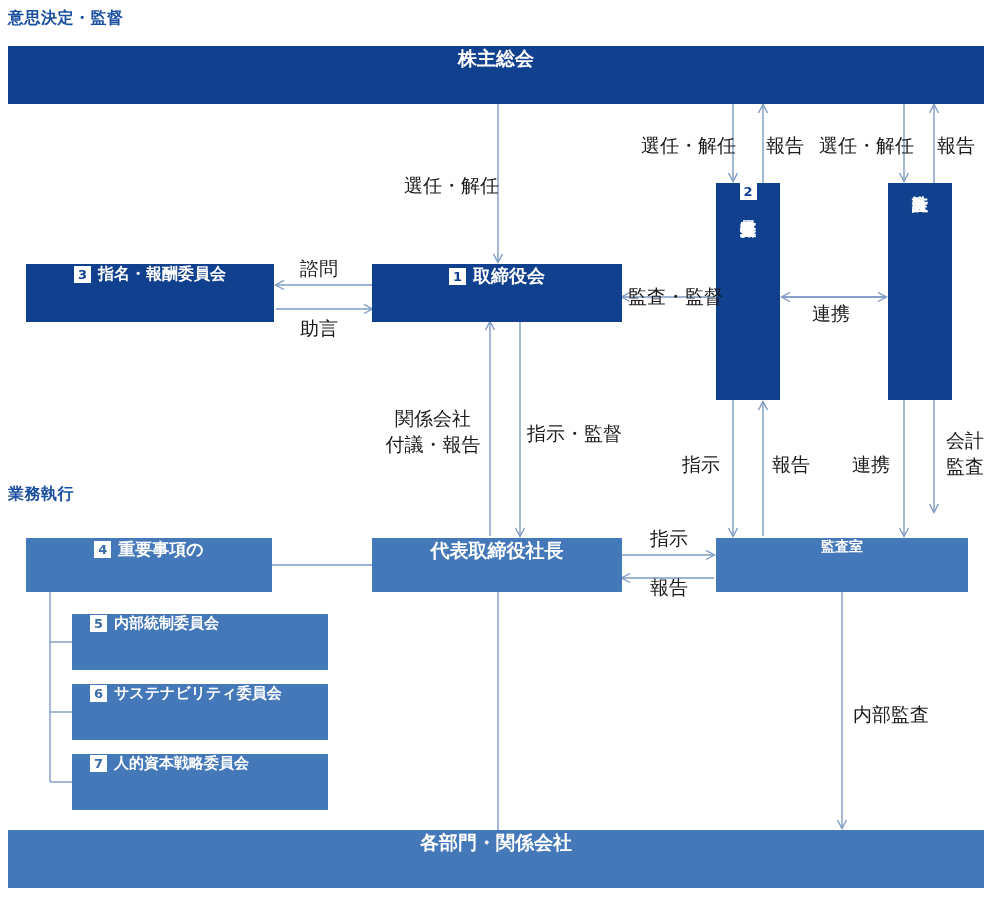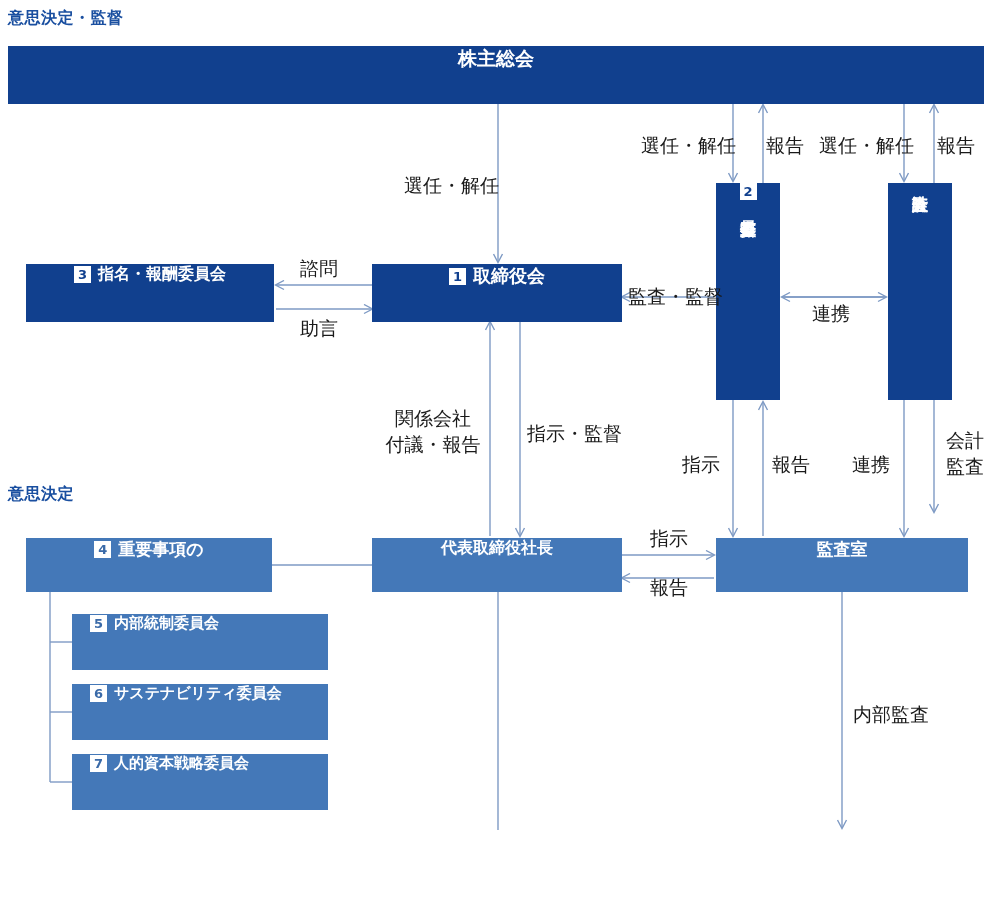--- a/index.html
+++ b/index.html
@@ -82,21 +82,21 @@
       <path d="M50,712 L72,712"></path>
       <path d="M50,782 L72,782"></path>
 
       <path d="M498,592 L498,830"></path>
 
       <path d="M842,592 L842,828" marker-end="url(#ar)"></path>
     </g>
   </svg>
 
   <div class="sect" style="left:8px;top:8px;">意思決定・監督</div>
-  <div class="sect" style="left:8px;top:484px;">意思決定</div>
+  <div class="sect" style="left:8px;top:484px;">業務執行</div>
 
   <div class="box dark" style="left:8px;top:46px;width:976px;height:58px;font-size:19px;">
     <span class="lbl">
       <span>株主総会</span>
     </span>
   </div>
 
   <div class="box dark" style="left:372px;top:264px;width:250px;height:58px;font-size:18px;">
     <span class="lbl">
       <span class="num">1</span>
@@ -145,32 +145,37 @@
     </span>
   </div>
 
   <div class="box light" style="left:72px;top:754px;width:256px;height:56px;font-size:15px;justify-content:flex-start;padding-left:18px;">
     <span class="lbl">
       <span class="num">7</span>
       <span>人的資本戦略委員会</span>
     </span>
   </div>
 
-  <div class="box light" style="left:372px;top:538px;width:250px;height:54px;font-size:16px;">
+  <div class="box light" style="left:372px;top:538px;width:250px;height:54px;font-size:19px;">
     <span class="lbl">
       <span>代表取締役社長</span>
     </span>
   </div>
 
-  <div class="box light" style="left:716px;top:538px;width:252px;height:54px;font-size:17px;">
+  <div class="box light" style="left:716px;top:538px;width:252px;height:54px;font-size:14px;">
     <span class="lbl">
       <span>監査室</span>
     </span>
   </div>
 
+  <div class="box light" style="left:8px;top:830px;width:976px;height:58px;font-size:19px;">
+    <span class="lbl">
+      <span>各部門・関係会社</span>
+    </span>
+  </div>
 
   <div class="etext" style="left:404px;top:173px;">選任・解任</div>
 
   <div class="etext" style="left:641px;top:133px;">選任・解任</div>
 
   <div class="etext" style="left:766px;top:133px;">報告</div>
 
   <div class="etext" style="left:819px;top:133px;">選任・解任</div>
 
   <div class="etext" style="left:937px;top:133px;">報告</div>

